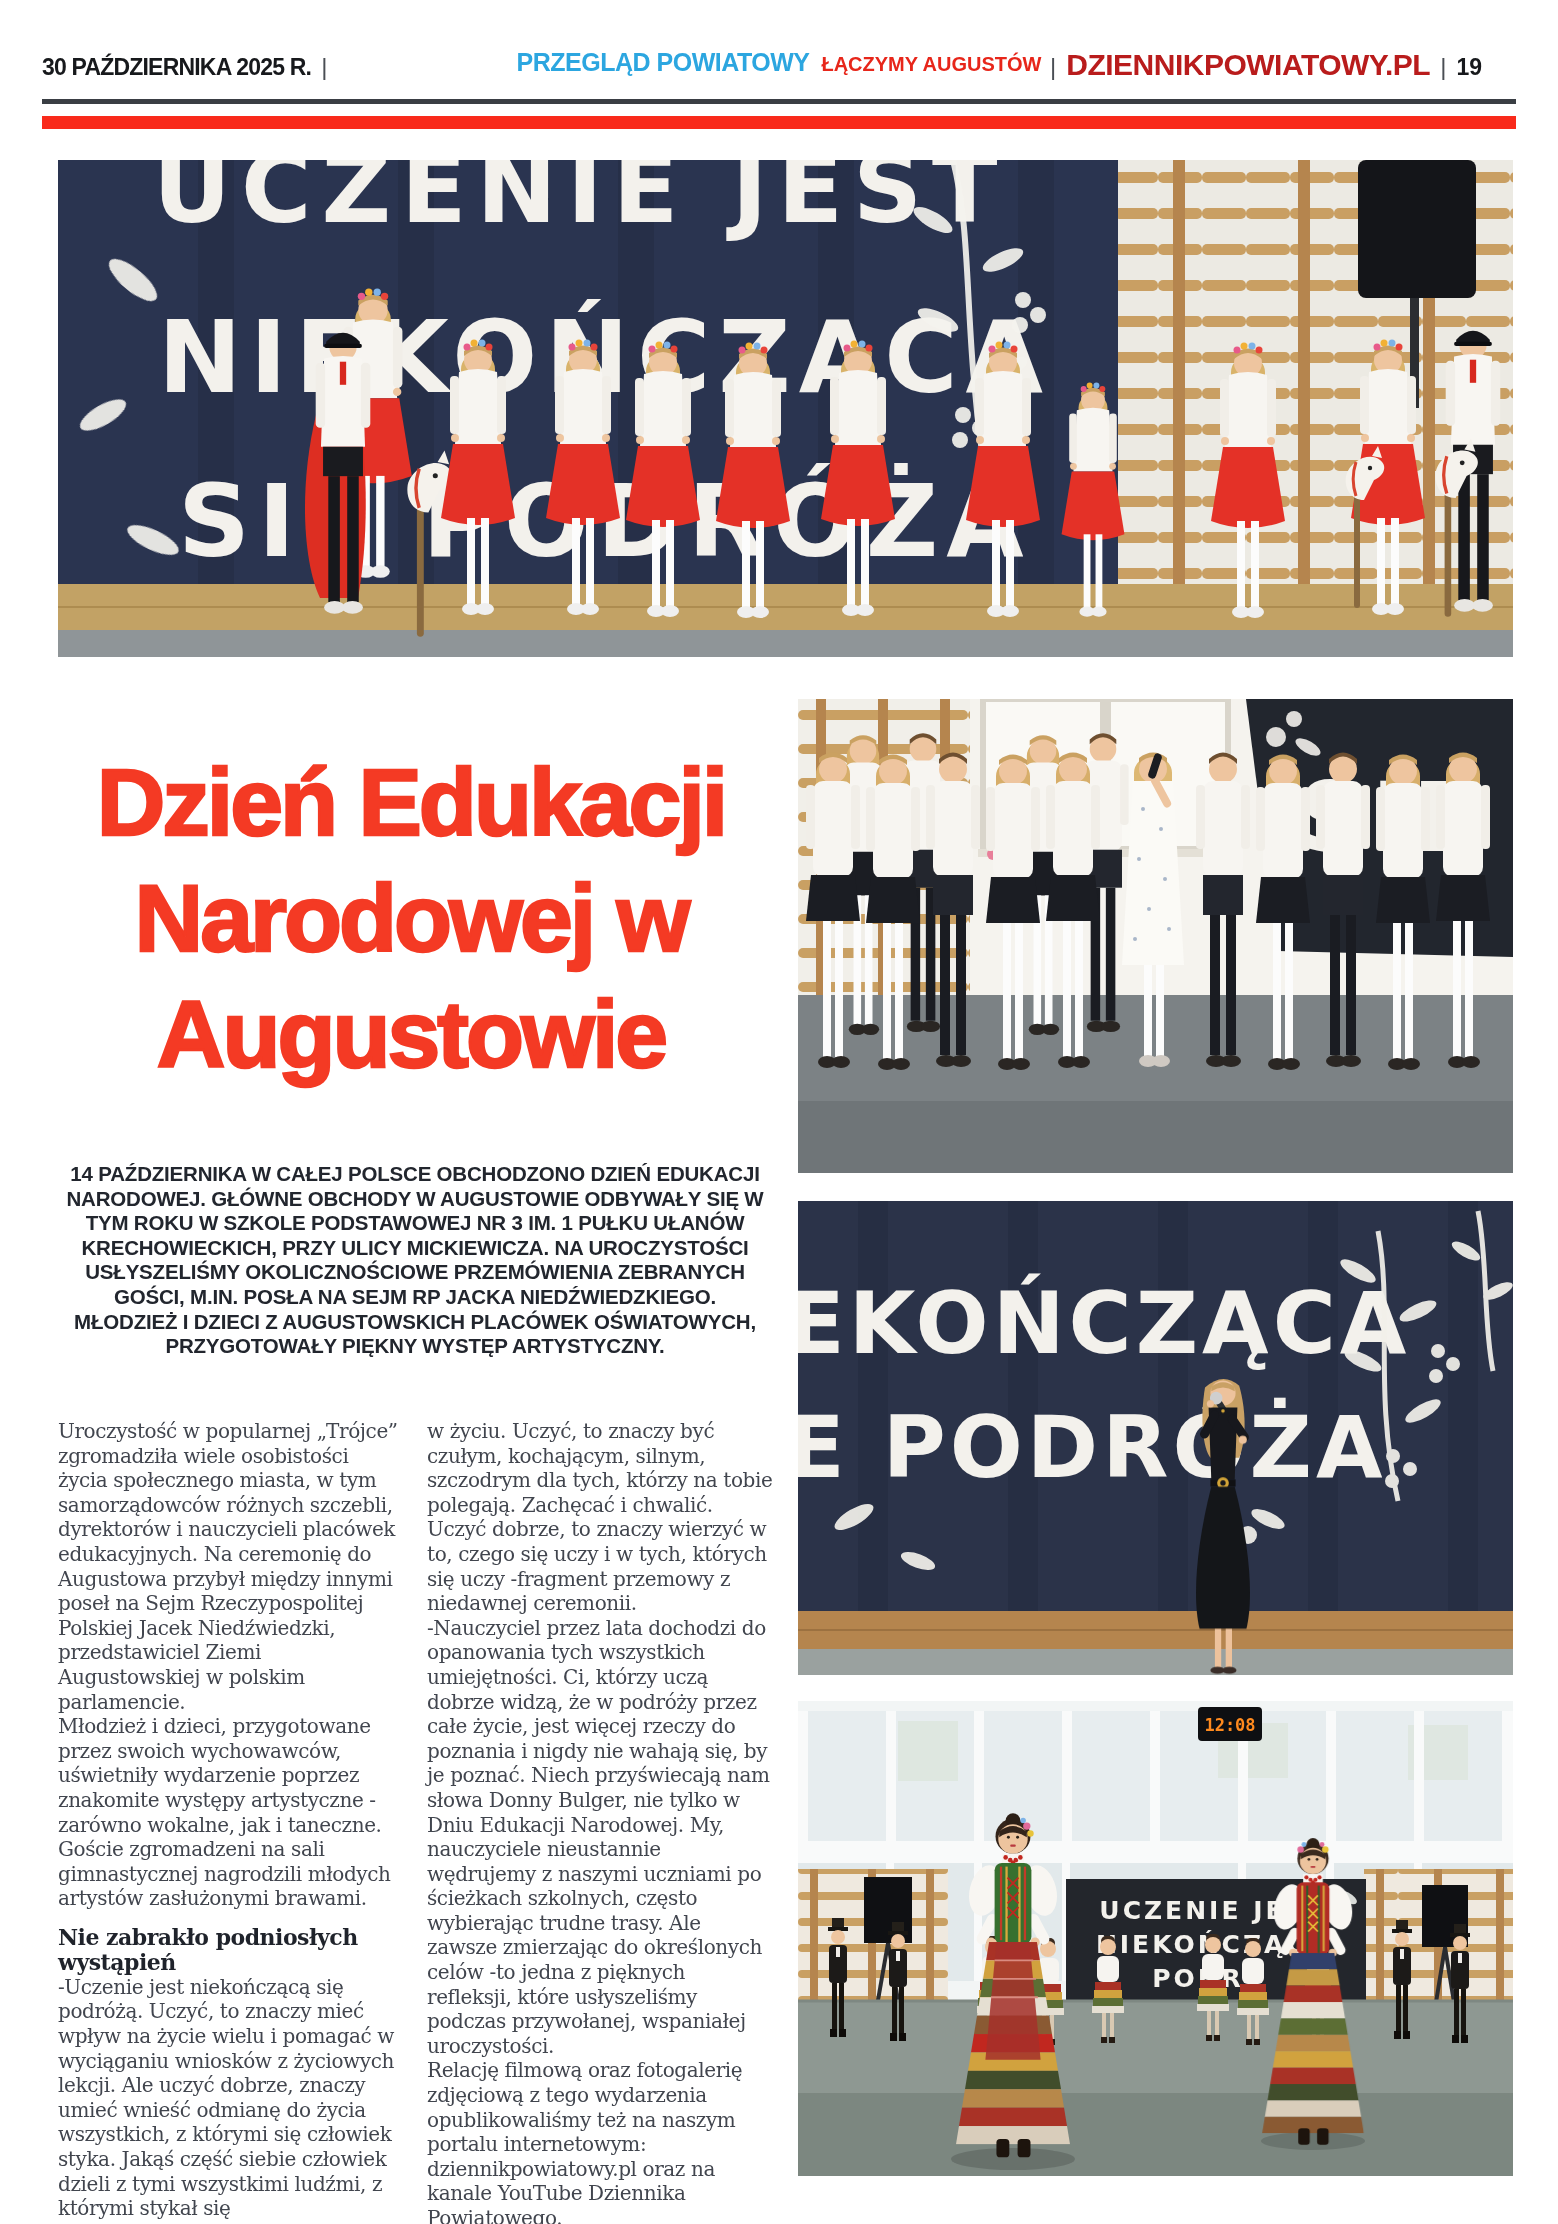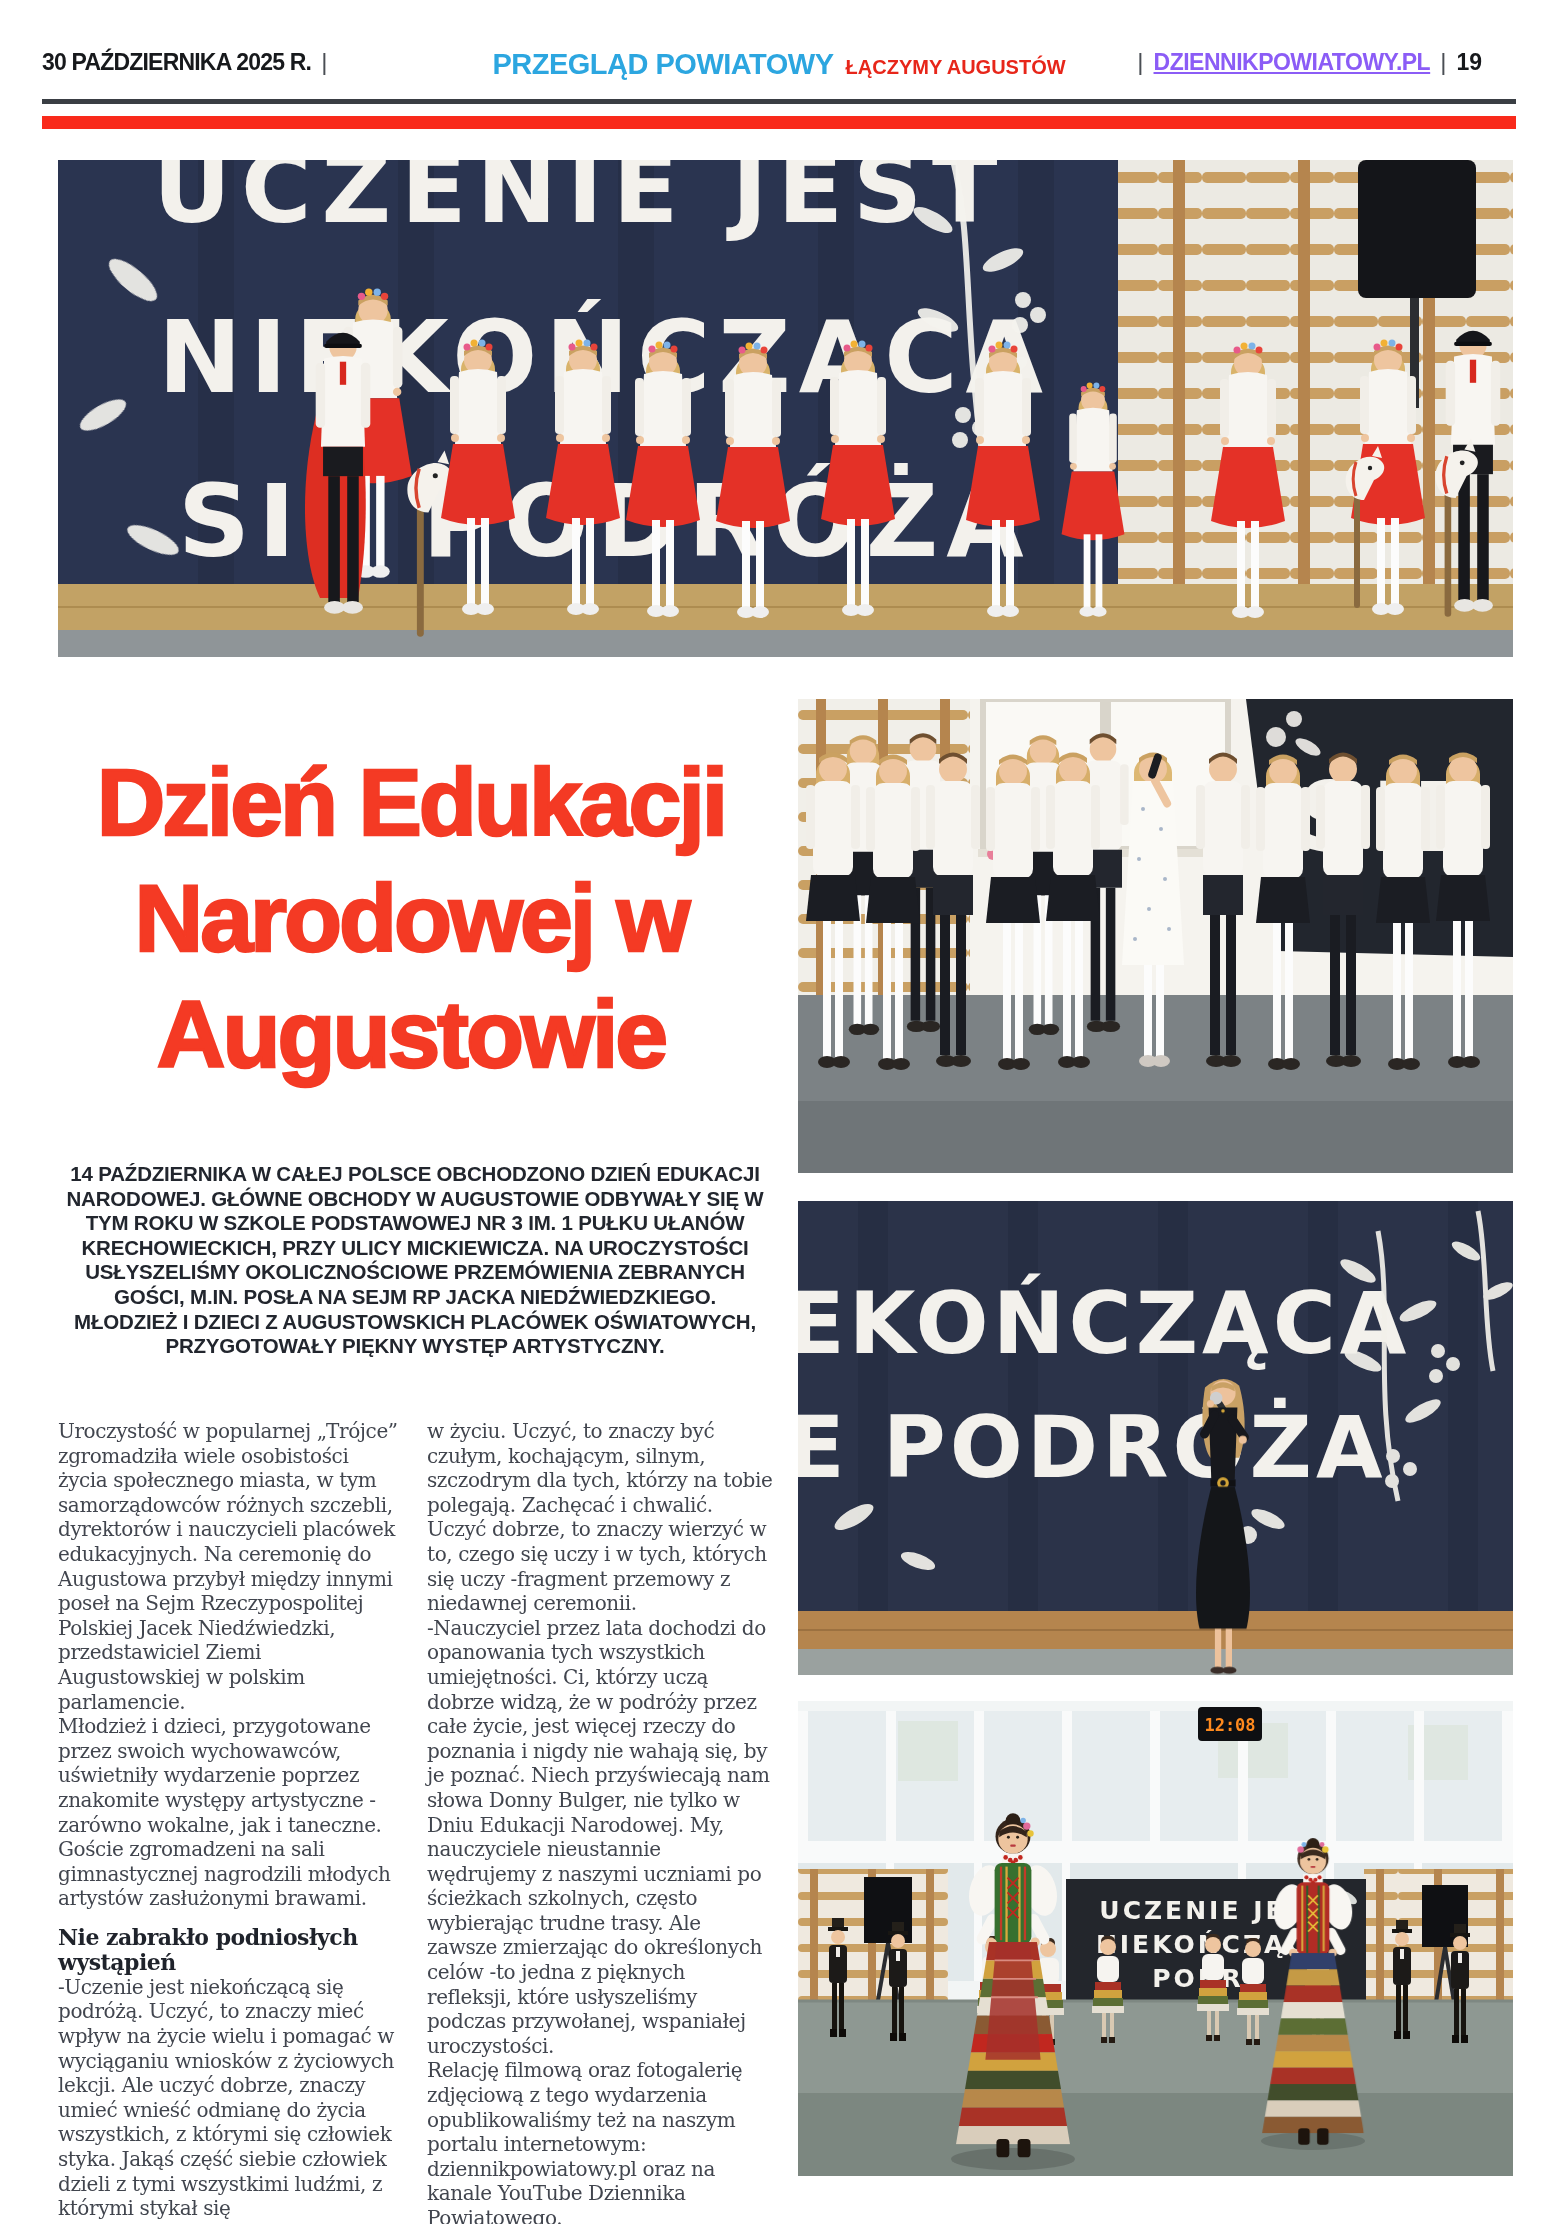--- a/index.html
+++ b/index.html
@@ -4,24 +4,24 @@
 <style>
   html,body{margin:0;padding:0;background:#ffffff;}
   .page{position:relative;width:1558px;height:2224px;background:#ffffff;overflow:hidden;
         font-family:"Liberation Sans", sans-serif;padding-left:7px;}
   
   .topbar{position:absolute;left:42px;top:48px;width:1474px;height:32px;
           display:flex;align-items:baseline;font-weight:bold;white-space:nowrap;}
   .date{font-size:23px;letter-spacing:-0.8px;color:#17191c;}
   .thinbar{font-weight:400;color:#4a4e54;font-size:24px;margin:0 10px;}
   .masthead{position:absolute;left:50%;transform:translateX(-50%);display:flex;align-items:baseline;}
-  .masthead-main{font-size:29px;letter-spacing:-0.5px;color:#2ca6e0;}
+  .masthead-main{font-size:25px;letter-spacing:-0.5px;color:#2ca6e0;}
   .masthead-tag{font-size:20px;letter-spacing:0;color:#e7261a;margin-left:12px;}
   .right-group{margin-left:auto;display:flex;align-items:baseline;margin-right:34px;}
-  .site{font-size:23px;letter-spacing:-0.5px;color:#8b5cf6;text-decoration:underline;}
+  .site{font-size:30px;letter-spacing:-0.5px;color:#b91c1c;}
   .pageno{font-size:23px;color:#17191c;}
   .rule-dark{position:absolute;left:42px;top:99px;width:1474px;height:5px;background:#3a3e44;}
   .rule-red{position:absolute;left:42px;top:116px;width:1474px;height:13px;background:#f92a1b;}
   
   figure{margin:8px;padding:0;position:absolute;}
   figure svg{display:block;}
   .photo-main{left:50px;top:152px;width:1455px;height:497px;}
   .photo-choir{left:790px;top:691px;width:715px;height:474px;}
   .photo-singer{left:790px;top:1193px;width:715px;height:464px;}
   .photo-folk{left:790px;top:1693px;width:715px;height:475px;}

